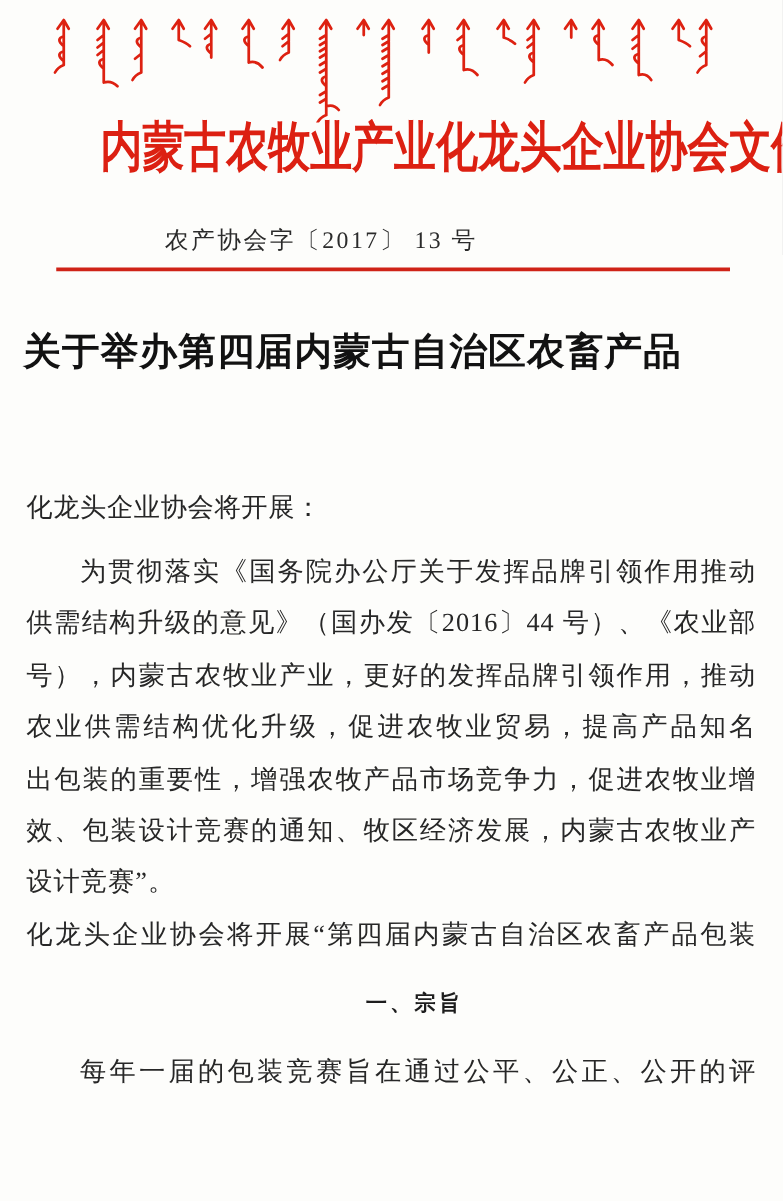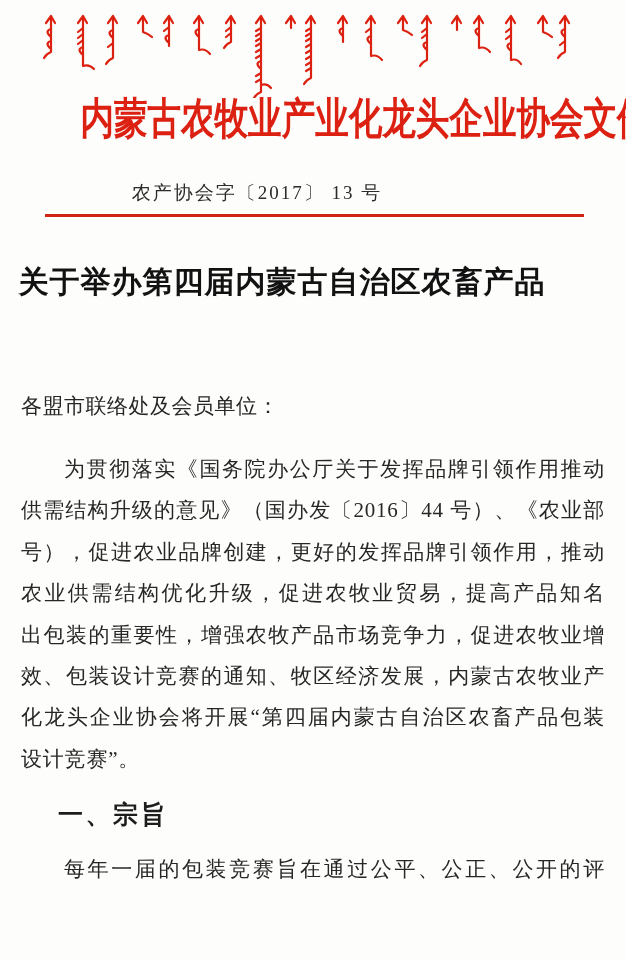--- a/index.html
+++ b/index.html
@@ -38,32 +38,32 @@
   
   .doc-title {
     position:absolute; top:250px; left:0; width:564px; margin:0;
     text-align:center; font-size:30px; line-height:64px;
     font-weight:bold; color:#121212; letter-spacing:1px;
   }
 
   
   .body-text { position:absolute; top:386px; left:21px; width:584px; font-size:21px; }
   .salutation { line-height:41px; letter-spacing:0.5px; }
-  .para { margin-top:22px; }
+  .para { margin-top:10px; }
   .bodyline {
     height:41.4px; line-height:41.4px; overflow:hidden;
     text-align:justify; text-justify:inter-character;
     letter-spacing:0.8px; color:#272727;
   }
   .bodyline.justify { text-align-last:justify; }
   .bodyline.indent  { text-indent:43px; }
   .section-heading {
     margin-top:14px; line-height:41px; padding-left:37px;
     font-family:"Liberation Sans","DejaVu Sans",sans-serif;
-    font-weight:bold; font-size:25px; letter-spacing:2.5px; color:#1d1d1d;
+    font-weight:bold; font-size:17px; letter-spacing:2.5px; color:#1d1d1d;text-align:center;
   }
   .para2 { margin-top:14px; }
 </style>
 </head>
 <body>
 
 <div class="page">
 
   <svg class="banner" width="552" height="86" viewBox="0 0 552 86" aria-hidden="true">
     <g stroke="#dd2111" stroke-width="2.2" fill="none" stroke-linecap="round" stroke-linejoin="round">
@@ -95,30 +95,30 @@
 
   <div class="doc-number">农产协会字〔2017〕 13 号</div>
 
   <div class="red-rule" style="background: rgb(207, 35, 23);"></div>
 
   <h1 class="doc-title">
     <div>关于举办第四届内蒙古自治区农畜产品</div>
   </h1>
 
   <div class="body-text">
-    <div class="salutation">各盟市联络处及会员单位：</div>
+    <div class="salutation">化龙头企业协会将开展：</div>
     <div class="para">
         <div class="bodyline indent justify">为贯彻落实《国务院办公厅关于发挥品牌引领作用推动</div>
         <div class="bodyline justify">供需结构升级的意见》（国办发〔2016〕44 号）、《农业部关</div>
-        <div class="bodyline justify">号），促进农业品牌创建，更好的发挥品牌引领作用，推动</div>
+        <div class="bodyline justify">号），内蒙古农牧业产业，更好的发挥品牌引领作用，推动</div>
         <div class="bodyline justify">农业供需结构优化升级，促进农牧业贸易，提高产品知名度。</div>
         <div class="bodyline justify">出包装的重要性，增强农牧产品市场竞争力，促进农牧业增</div>
         <div class="bodyline justify">效、包装设计竞赛的通知、牧区经济发展，内蒙古农牧业产业</div>
+        <div class="bodyline">设计竞赛”。</div>
         <div class="bodyline justify">化龙头企业协会将开展“第四届内蒙古自治区农畜产品包装</div>
-        <div class="bodyline">设计竞赛”。</div>
       </div>
     <div class="section-heading">一、宗旨</div>
     <div class="para para2">
         <div class="bodyline indent justify">每年一届的包装竞赛旨在通过公平、公正、公开的评审，</div>
       </div>
   </div>
 
 </div>
 
 </body></html>

